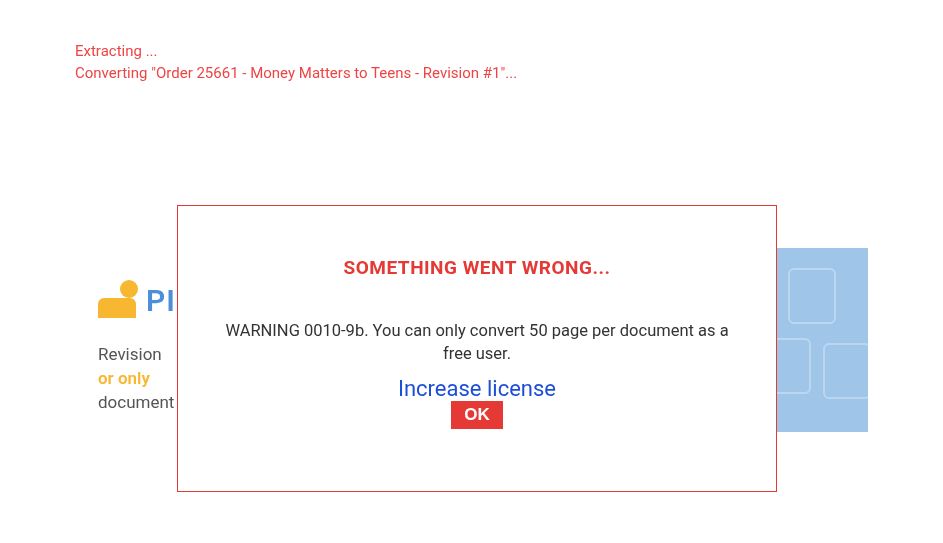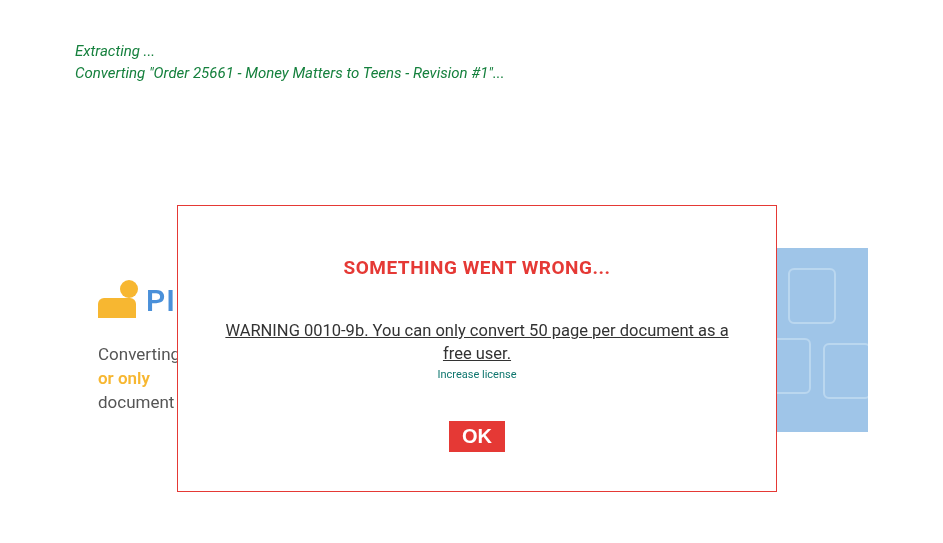--- a/index.html
+++ b/index.html
@@ -12,22 +12,21 @@
       width: 943px;
       height: 543px;
       position: relative;
       overflow: hidden;
       background: #fff;
     }
     .status-lines {
       position: absolute;
       top: 40px;
       left: 75px;
-      color: #15803d;
-      font-style: italic;
+      color: #ef4444;
       font-size: 15px;
       line-height: 22px;
     }
     .ad-section {
       position: absolute;
       top: 280px;
       left: 98px;
       width: 350px;
     }
     .ad-logo {
@@ -125,56 +124,54 @@
       color: #e53935;
       font-size: 19px;
       font-weight: 700;
       letter-spacing: 0.5px;
       margin-bottom: 40px;
     }
     .modal-body {
       color: #333;
       font-size: 16.5px;
       line-height: 23px;
-      margin-bottom: 3px;
-      text-decoration: underline;
+      margin-bottom: 11px;
     }
     .modal-link {
-      color: #0f766e;
-      font-size: 11px;
+      color: #1d4ed8;
+      font-size: 22px;
       cursor: pointer;
       display: block;
-      margin-bottom: 40px;
     }
     .modal-ok {
       display: inline-block;
       background: #e53935;
       color: #fff;
-      font-size: 20px;
+      font-size: 17px;
       font-weight: 700;
       padding: 4px 13px;
       border: none;
       cursor: pointer;
     }
   </style>
 </head>
 <body>
 
 <div class="status-lines">
   <div>Extracting ...</div>
   <div>Converting "Order 25661 - Money Matters to Teens - Revision #1"...</div>
 </div>
 
 <div class="ad-section">
   <div class="ad-logo">
     <div class="ad-logo-icon"></div>
     <span class="ad-logo-text">PI</span>
   </div>
   <div class="ad-text">
-    <span>Converting</span><br>
+    <span>Revision</span><br>
     <span class="ad-highlight">or only </span><br>
     <span>document</span>
   </div>
 </div>
 
 <div class="blue-panel">
   <div class="blue-panel-inner">
     <div class="file-icon" style="top:30px;left:40px;"></div>
     <div class="file-icon" style="top:100px;left:15px;"></div>
     <div class="file-icon" style="top:105px;left:75px;"></div>

